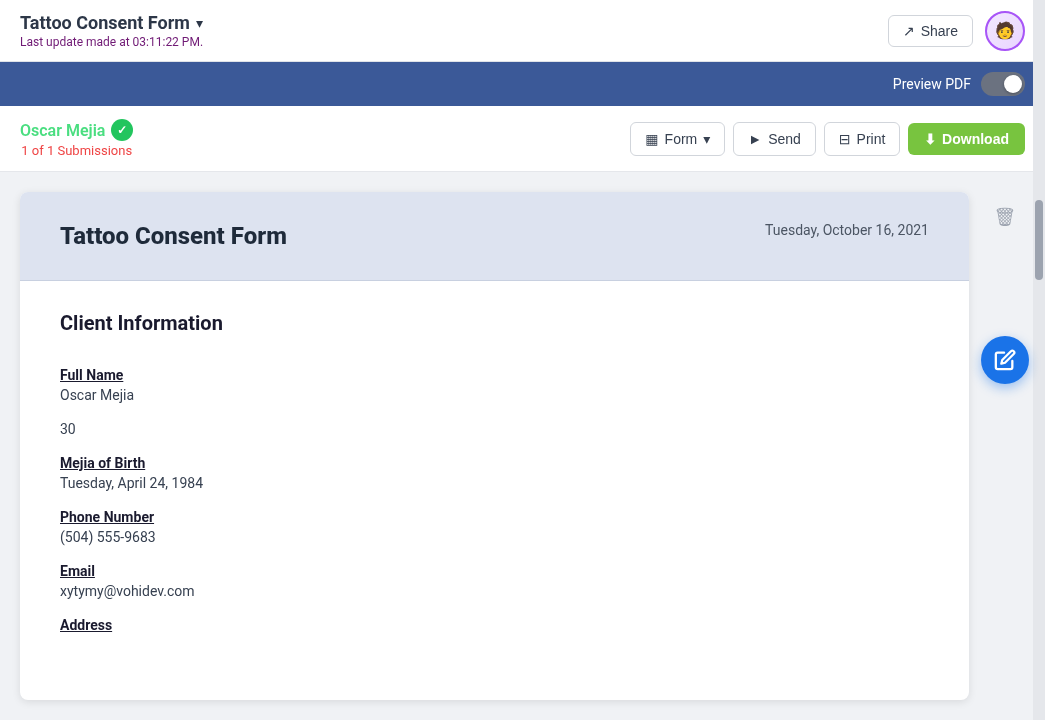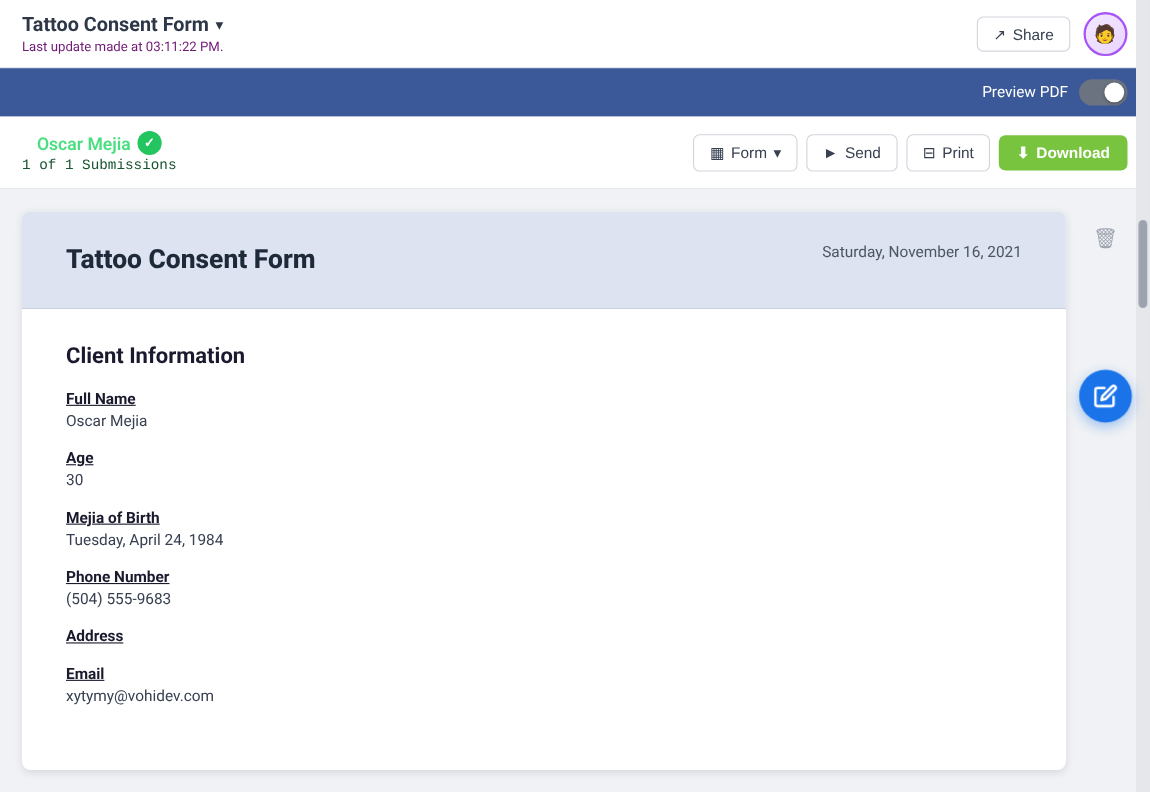--- a/index.html
+++ b/index.html
@@ -143,23 +143,22 @@
       border-radius: 50%;
       display: flex;
       align-items: center;
       justify-content: center;
       color: #fff;
       font-size: 12px;
       font-weight: 700;
     }
     .submission-count {
       font-size: 13px;
-      color: #14532d;
+      color: #ef4444;
       margin-top: 2px;
-      font-family: Liberation Mono, monospace;
     }
     .action-buttons {
       display: flex;
       align-items: center;
       gap: 8px;
     }
     .btn-form {
       display: flex;
       align-items: center;
       gap: 6px;
@@ -245,21 +244,21 @@
       white-space: nowrap;
     }
     .form-body {
       padding: 30px 40px;
       background: #fff;
     }
     .section-title {
       font-size: 20px;
       font-weight: 700;
       color: #1a1a2e;
-      margin-bottom: 20px;
+      margin-bottom: 32px;
     }
     .field-group {
       margin-bottom: 18px;
     }
     .field-label {
       font-size: 14px;
       font-weight: 700;
       color: #1a1a2e;
       margin-bottom: 4px;
       text-decoration: underline;
@@ -386,54 +385,53 @@
     </button>
   </div>
 </div>
 
 <div class="main-content">
 
   <div class="form-document">
 
     <div class="form-header-section">
       <span class="form-doc-title">Tattoo Consent Form</span>
-      <span class="form-date">Saturday, November 16, 2021</span>
+      <span class="form-date">Tuesday, October 16, 2021</span>
     </div>
 
     <div class="form-body">
       <div class="section-title">Client Information</div>
 
       <div class="field-group">
         <div class="field-label">Full Name</div>
         <div class="field-value">Oscar Mejia</div>
       </div>
 
       <div class="field-group">
-        <div class="field-label">Age</div>
         <div class="field-value">30</div>
       </div>
 
       <div class="field-group">
         <div class="field-label">Mejia of Birth</div>
         <div class="field-value">Tuesday, April 24, 1984</div>
       </div>
 
       <div class="field-group">
         <div class="field-label">Phone Number</div>
         <div class="field-value">(504) 555-9683</div>
       </div>
 
       <div class="field-group">
+        <div class="field-label">Email</div>
+        <div class="field-value">xytymy@vohidev.com</div>
+      </div>
+
+      <div class="field-group">
         <div class="field-label">Address</div>
         <div class="field-value"></div>
-      </div>
-
-      <div class="field-group">
-        <div class="field-label">Email</div>
-        <div class="field-value">xytymy@vohidev.com</div>
       </div>
     </div>
   </div>
 
   <div class="right-sidebar">
     <div class="delete-icon-area">
       <span class="delete-icon">🗑</span>
     </div>
   </div>
 </div>

